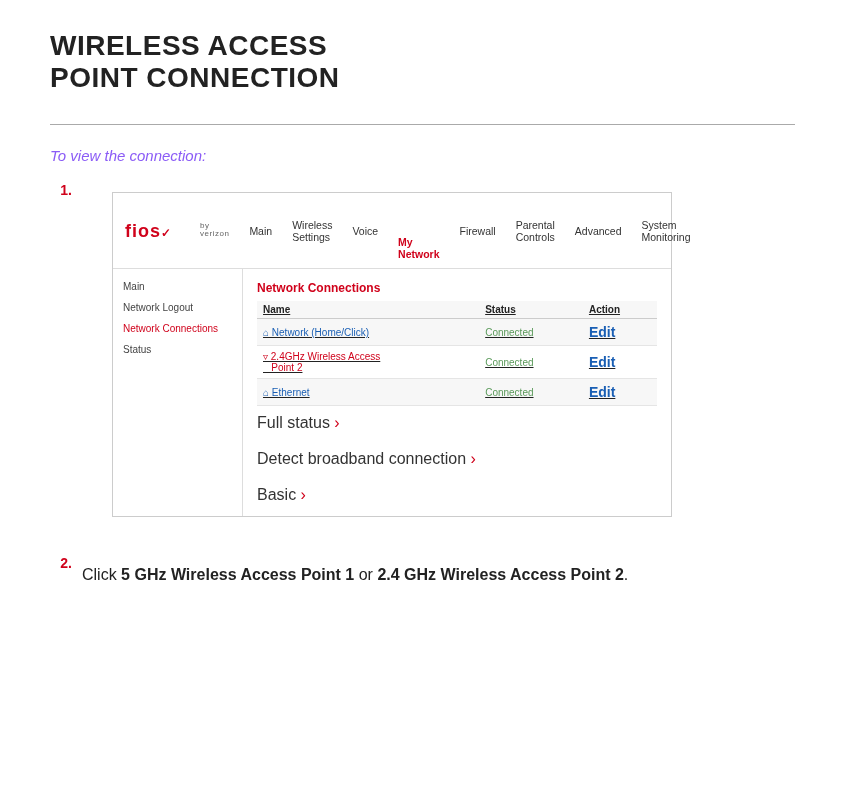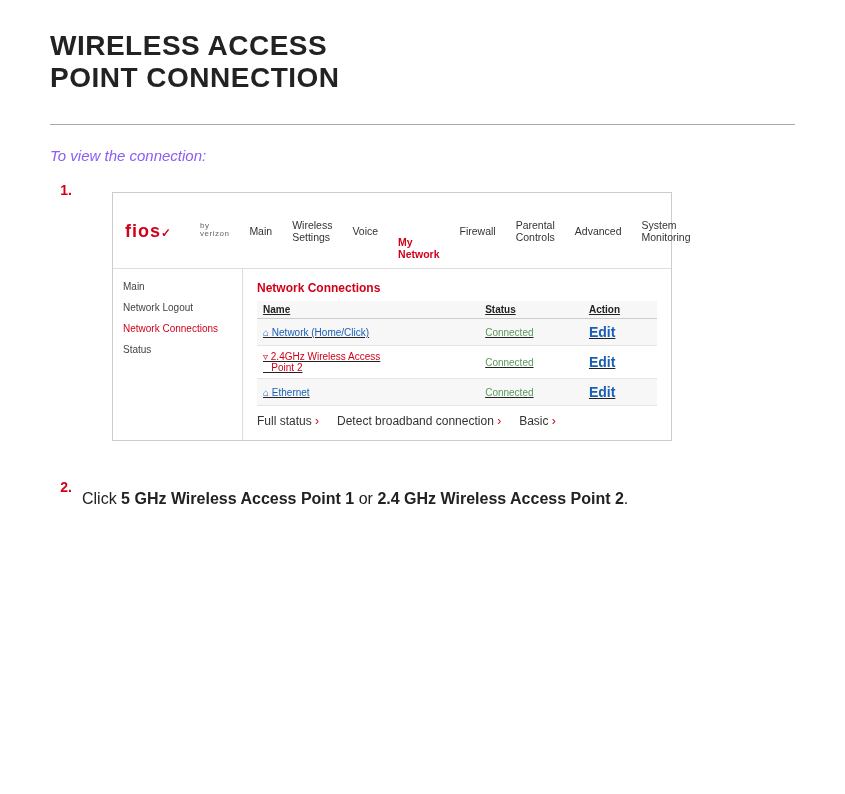--- a/index.html
+++ b/index.html
@@ -175,22 +175,23 @@
     }
     .row-action {
       color: #1a5fb4;
       font-size: 14px;
       font-weight: bold;
     }
     .fios-footer-links {
       display: flex;
       gap: 18px;
       margin-top: 8px;
-      font-size: 12px;
+      font-size: 16px;
       color: #555;
+      flex-direction: column;
     }
     .fios-footer-link {
       color: #333;
     }
     .fios-footer-link span {
       color: #d0021b;
     }
     .step2-text {
       font-size: 16px;
       color: #222;

